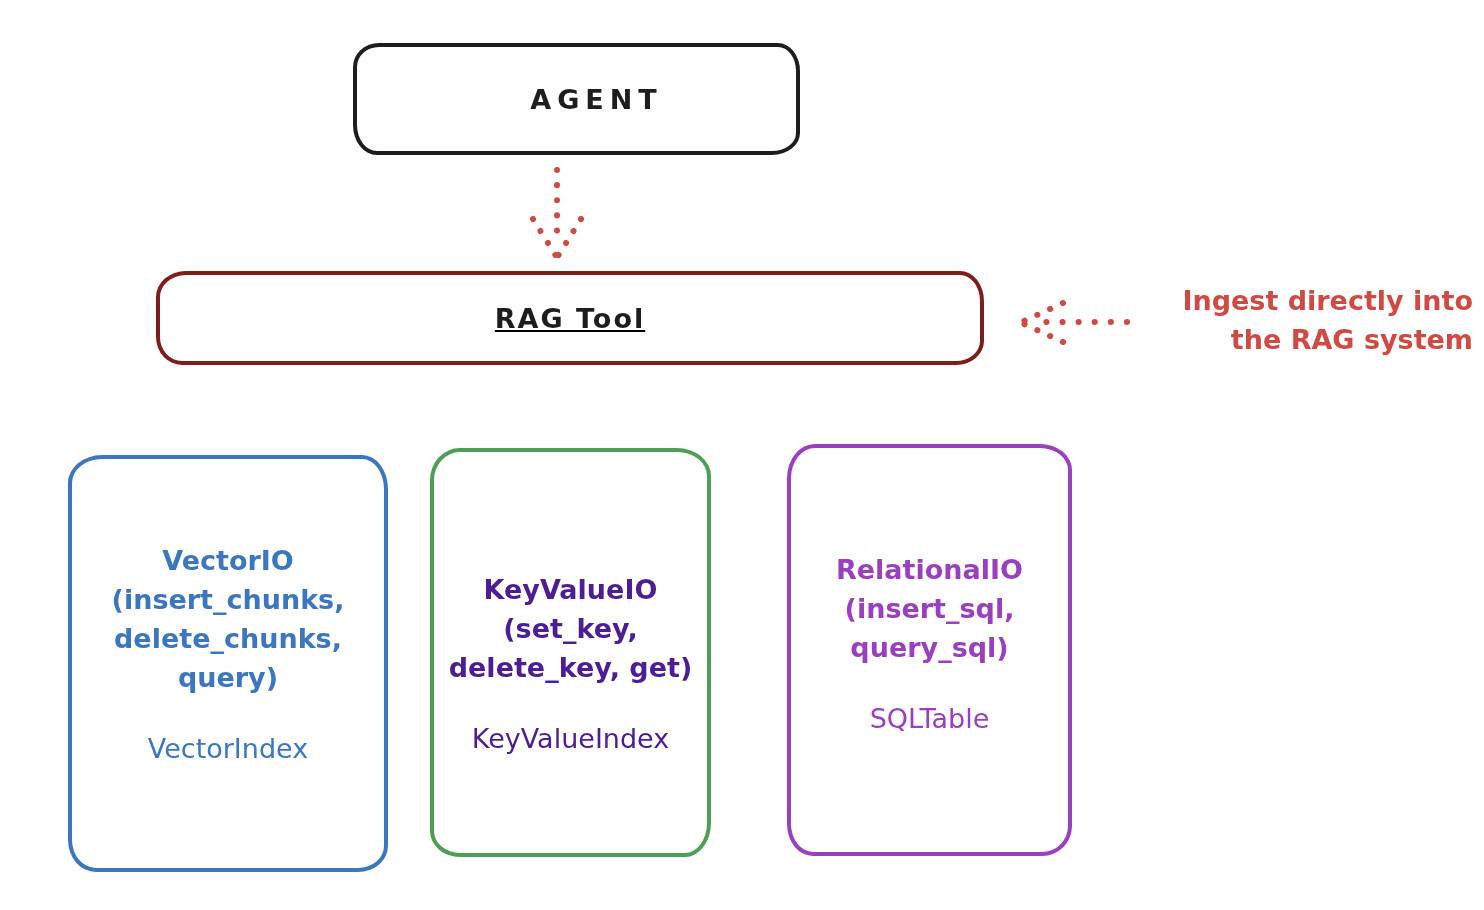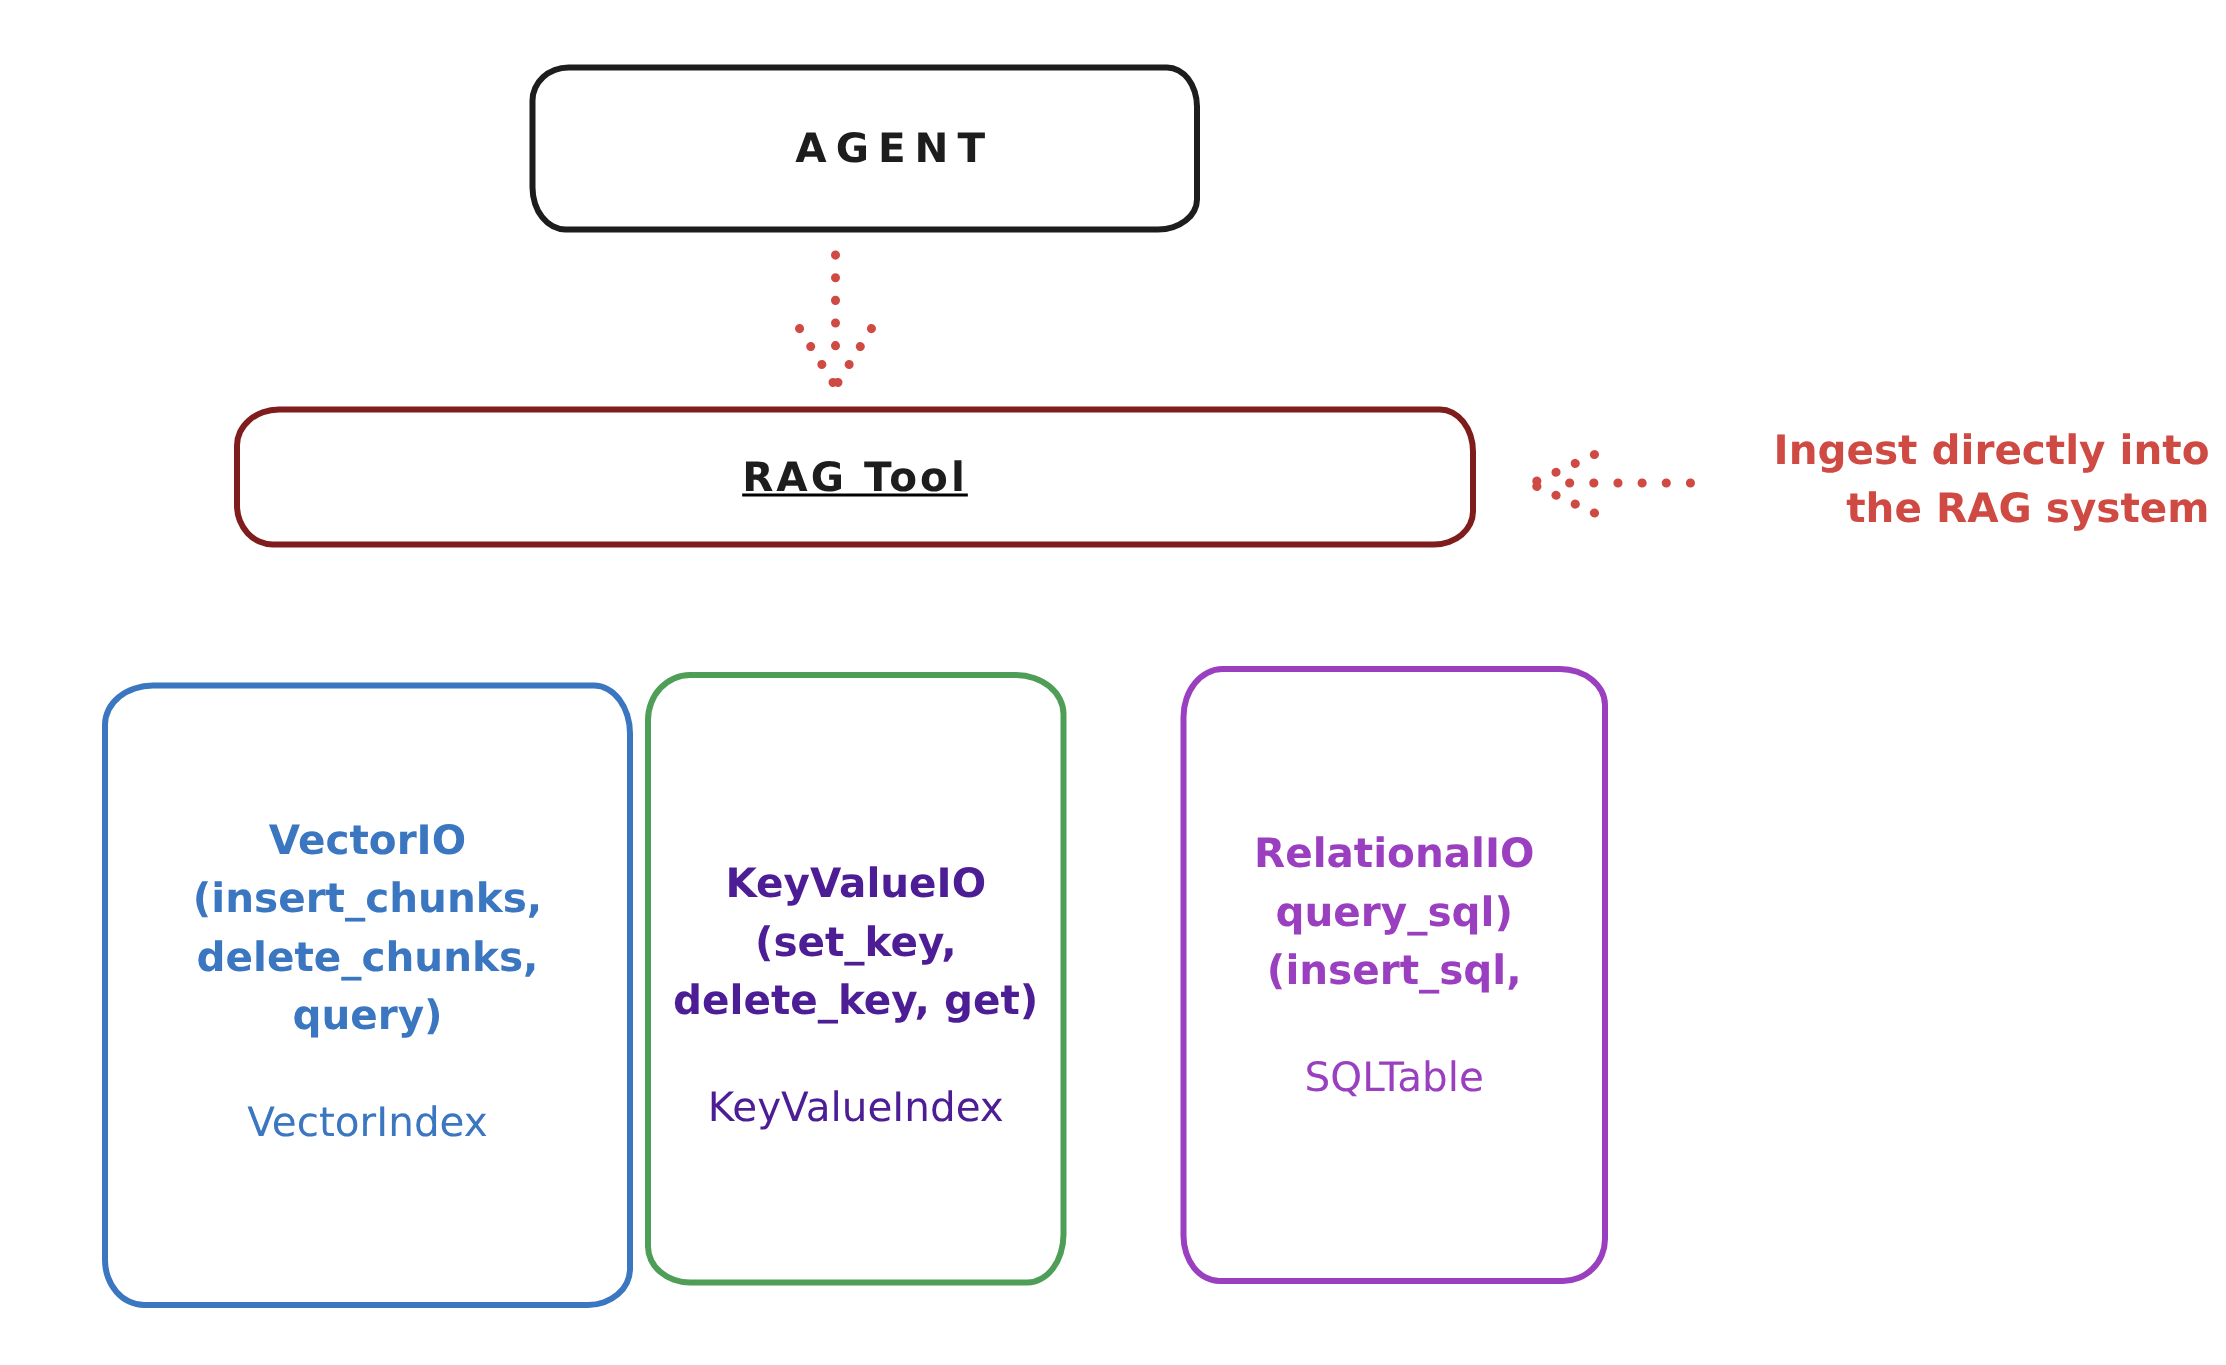--- a/index.html
+++ b/index.html
@@ -51,21 +51,21 @@
     position: absolute;
     box-sizing: border-box;
     display: flex;
     flex-direction: column;
     align-items: center;
     text-align: center;
     background: #ffffff;
   }
   .backend-vector {
     left: 68px; top: 455px;
-    width: 354px; height: 417px;
+    width: 320px; height: 417px;
     border: 4px solid #3b76c1;
     border-radius: 34px 26px 30px 28px / 28px 34px 26px 32px;
     color: #3b76c1;
     padding-top: 82px;
   }
   .backend-keyvalue {
     left: 430px; top: 448px;
     width: 281px; height: 409px;
     border: 4px solid #4e9e58;
     border-radius: 30px 34px 26px 30px / 32px 28px 34px 26px;
@@ -157,18 +157,18 @@
 
   <div class="backend-box backend-keyvalue">
     <div class="backend-line">KeyValueIO</div>
     <div class="backend-line">(set_key,</div>
     <div class="backend-line">delete_key, get)</div>
     <div class="index-label">KeyValueIndex</div>
   </div>
 
   <div class="backend-box backend-relational">
     <div class="backend-line">RelationalIO</div>
+    <div class="backend-line">(insert_sql,</div>
     <div class="backend-line">query_sql)</div>
-    <div class="backend-line">(insert_sql,</div>
     <div class="index-label">SQLTable</div>
   </div>
 
 </div>
 
 </body></html>

